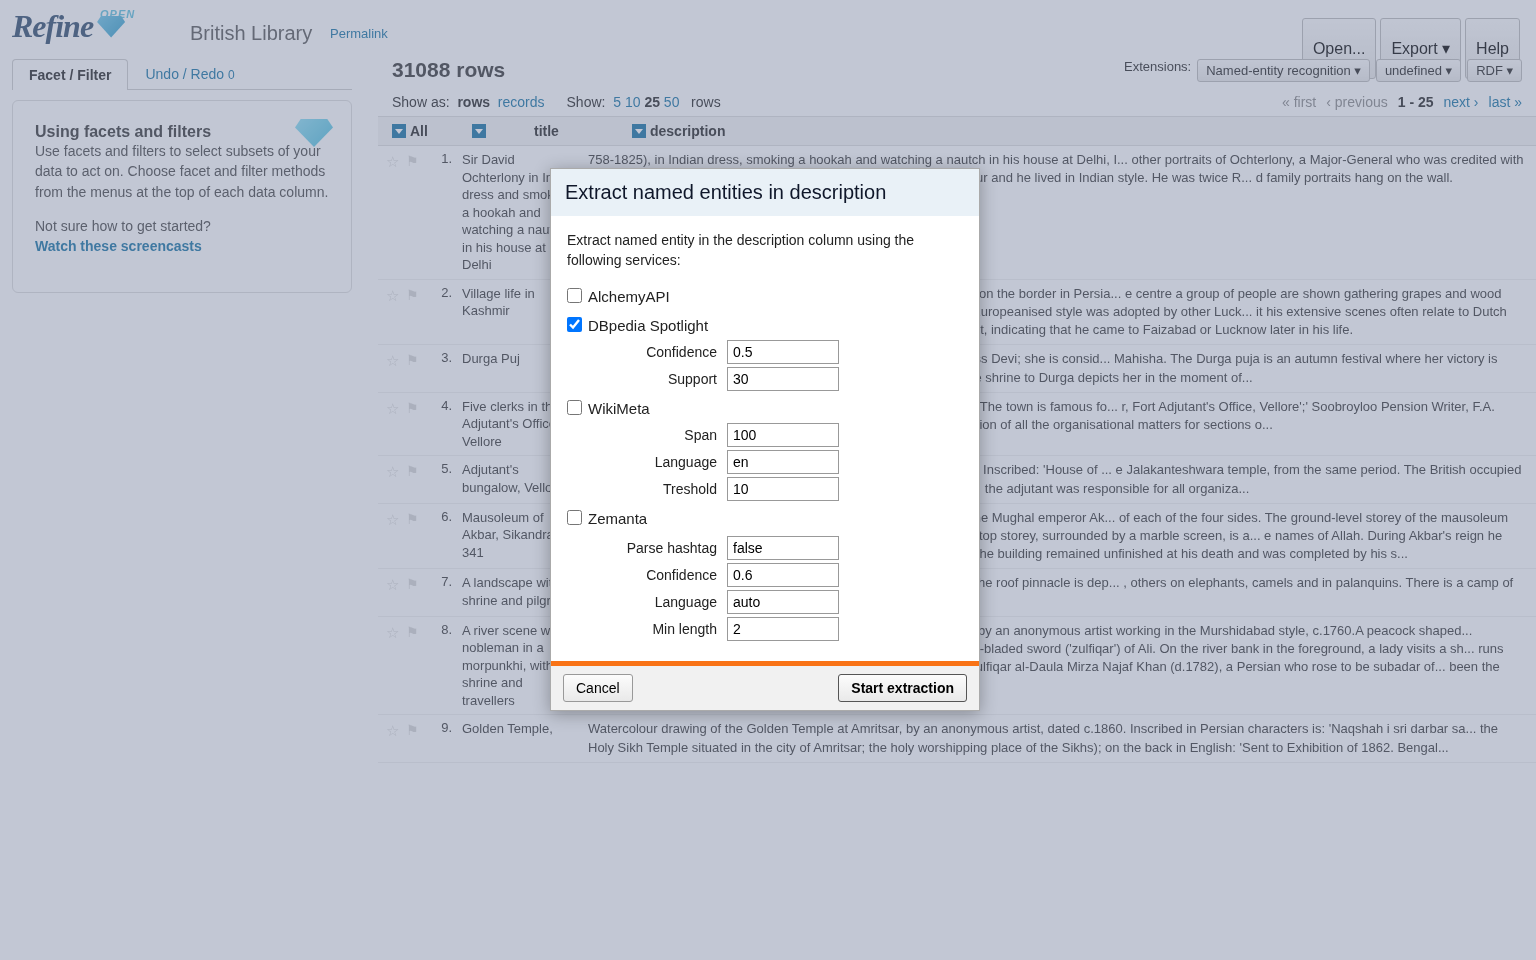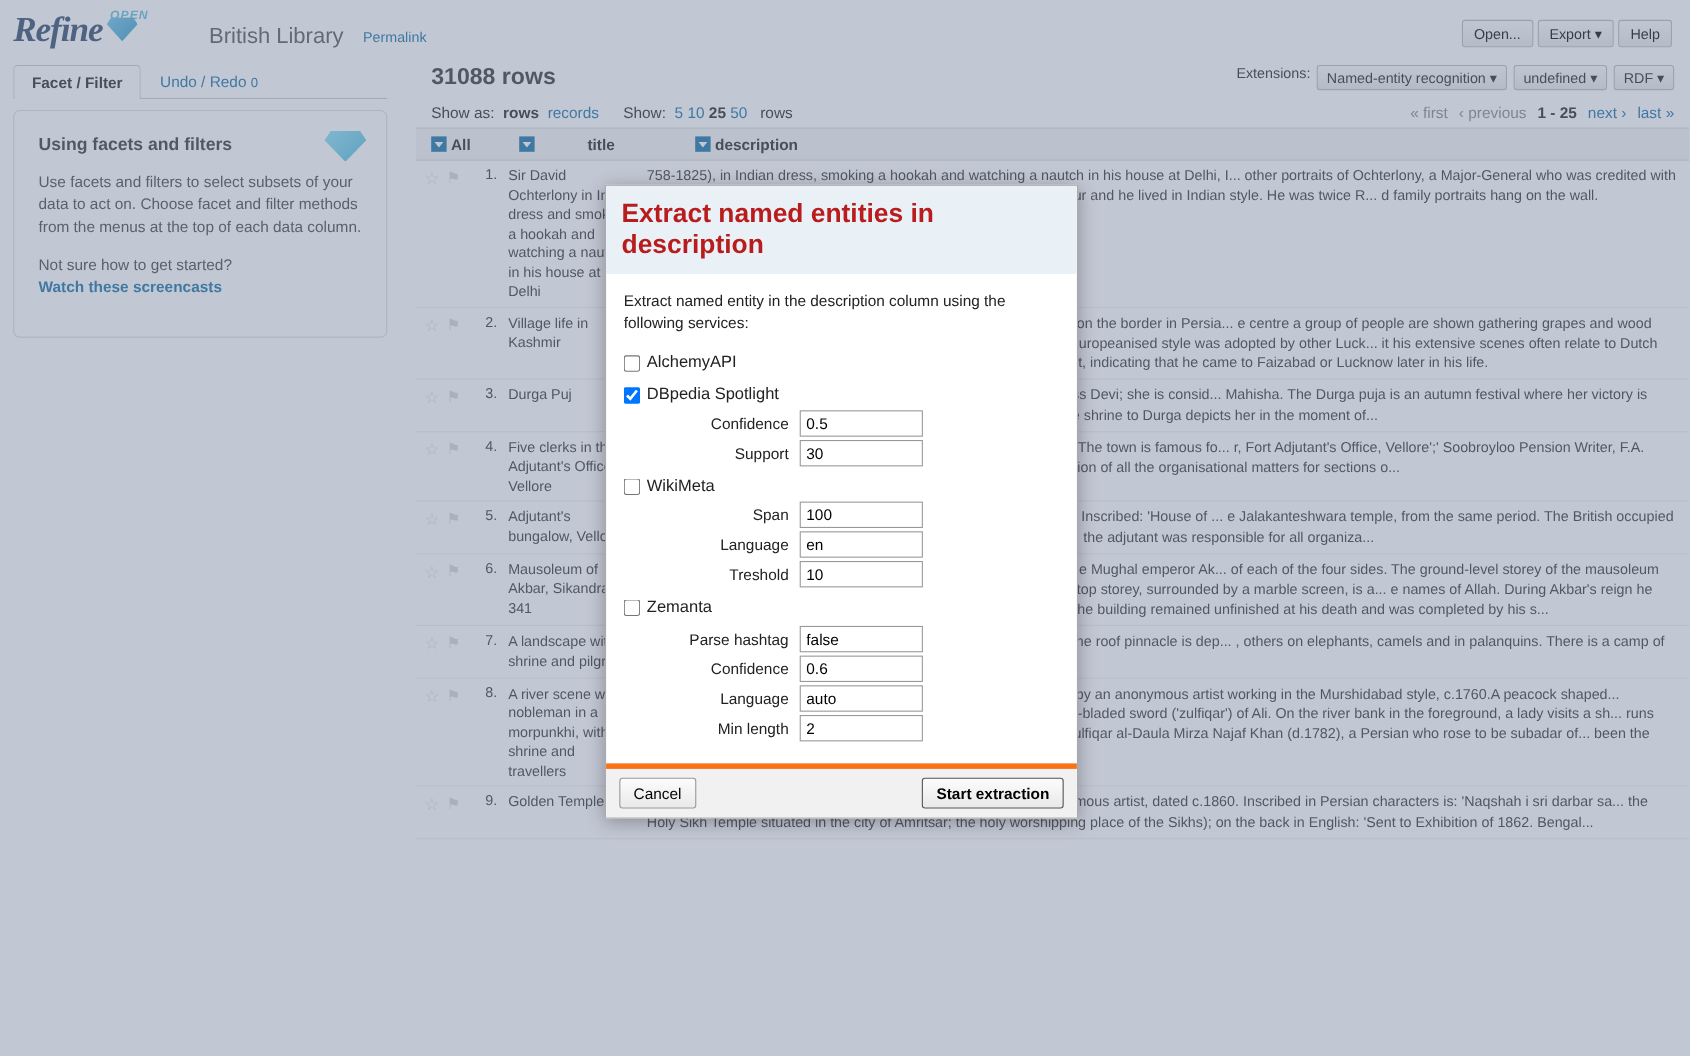--- a/index.html
+++ b/index.html
@@ -6,29 +6,29 @@
 body { font-family: Arial, Helvetica, sans-serif; font-size: 13px; color: #222; background: #fff; width: 1536px; height: 960px; overflow: hidden; position: relative; }
 a { color: #1170a3; text-decoration: none; }
 
 .top-logo { position: absolute; left: 12px; top: 8px; display: flex; align-items: center; }
 .logo-text { font-family: Georgia, serif; font-size: 32px; font-weight: bold; color: #2c4a6b; font-style: italic; letter-spacing: -1px; }
 .logo-open { font-size: 11px; color: #5bc0de; font-style: italic; font-weight: bold; letter-spacing: 1px; position: absolute; top: 0; left: 88px; }
 .logo-diamond { width: 28px; height: 22px; background: linear-gradient(135deg, #6bc5e8, #2b9bc8); clip-path: polygon(15% 0, 85% 0, 100% 30%, 50% 100%, 0 30%); margin-left: 4px; }
 .project-name { position: absolute; left: 190px; top: 22px; font-size: 20px; color: #555; }
 .permalink { position: absolute; left: 330px; top: 26px; font-size: 13px; }
 .top-buttons { position: absolute; right: 16px; top: 18px; display: flex; gap: 4px; }
-.header-button { background: linear-gradient(#fcfcfc, #e9e9e9); border: 1px solid #bbb; border-radius: 3px; padding: 4px 10px; font-size: 13px; cursor: pointer; }
+.header-button { background: linear-gradient(#fcfcfc, #e9e9e9); border: 1px solid #bbb; border-radius: 3px; padding: 20px 10px; font-size: 16px; cursor: pointer; }
 
 .tab-strip { position: absolute; left: 12px; top: 58px; width: 340px; border-bottom: 1px solid #ccc; display: flex; }
 .tab { padding: 7px 16px; font-size: 14px; border: 1px solid transparent; border-bottom: none; cursor: pointer; }
 .tab.active { border-color: #ccc; border-radius: 4px 4px 0 0; background: #fff; font-weight: bold; position: relative; top: 1px; }
 .tab.inactive { color: #1170a3; }
 
 .facet-box { position: absolute; left: 12px; top: 100px; width: 340px; border: 1px solid #ddd; border-radius: 6px; padding: 22px; }
-.facet-box h3 { font-size: 16px; margin-bottom: 14px; color: #333; }
+.facet-box h3 { font-size: 16px; color: #333; }
 .facet-box p { font-size: 14px; color: #444; line-height: 1.45; margin-bottom: 14px; }
 .facet-diamond { position: absolute; right: 18px; top: 18px; width: 38px; height: 28px; background: linear-gradient(135deg, #8bdff5, #4abedc); clip-path: polygon(15% 0, 85% 0, 100% 30%, 50% 100%, 0 30%); }
 
 .data-area { position: absolute; left: 378px; top: 52px; right: 0; bottom: 0; overflow: hidden; }
 .rows-header { display: flex; align-items: center; justify-content: space-between; padding: 6px 14px; }
 .rows-label { font-size: 21px; font-weight: bold; color: #333; }
 .extensions { display: flex; gap: 6px; font-size: 13px; }
 .ext-drop { background: linear-gradient(#fcfcfc, #e9e9e9); border: 1px solid #bbb; border-radius: 3px; padding: 3px 8px; cursor:pointer; }
 
 .show-row { display: flex; align-items: center; gap: 22px; padding: 6px 14px; font-size: 14px; }
@@ -50,25 +50,25 @@
 .star,.flag { width:16px; height:16px; opacity:0.35; cursor:pointer; }
 .star::before { content:"☆"; font-size:15px; color:#888; }
 .flag::before { content:"⚑"; font-size:14px; color:#888; }
 .row-num { width:34px; text-align:right; padding-right:10px; color:#333; }
 .row-title { width:126px; padding-right:10px; color:#333; line-height:1.35; }
 .row-desc { flex:1; padding-right:12px; color:#333; line-height:1.4; }
 
 
 .overlay { position: fixed; inset: 0; background: rgba(120,130,160,0.45); }
 .dialog { position: absolute; left: 550px; top: 168px; width: 430px; background: #fff; border: 1px solid #aaa; box-shadow: 0 3px 16px rgba(0,0,0,0.3); }
-.dlg-title { background: #e9f1f7; padding: 12px 14px; font-size: 24px; font-weight: bold; color: #b91c1c; }
+.dlg-title { background: #e9f1f7; padding: 12px 14px; font-size: 20px; font-weight: normal; color: #0f172a; }
 .dlg-body { padding: 14px 16px; }
 .dlg-intro { font-size: 14px; line-height: 1.45; margin-bottom: 14px; }
 .svc { margin-bottom: 6px; }
-.svc-check { display:flex; align-items:flex-end; gap:6px; font-size:15px; padding:3px 0; }
+.svc-check { display:flex; align-items:flex-start; gap:6px; font-size:15px; padding:3px 0; }
 .svc-check input { width:15px; height:15px; }
 .svc-fields { margin-left: 0; }
 .fld { display:flex; align-items:center; margin: 3px 0; }
 .fld-label { width: 160px; text-align: right; padding-right: 10px; font-size: 14px; }
 .fld input { width: 112px; padding: 3px 5px; border:1px solid #999; font-size:14px; }
 .dlg-footer { background:#f1f1f1; border-top:5px solid #f97316; padding:8px 12px; display:flex; justify-content:space-between; }
 .dlg-btn { background: linear-gradient(#fcfcfc, #e9e9e9); border: 1px solid #999; border-radius:3px; padding:5px 12px; font-size:14px; cursor:pointer; }
 .dlg-btn.primary { font-weight:bold; border-color:#555; }
 </style>
 </head>

